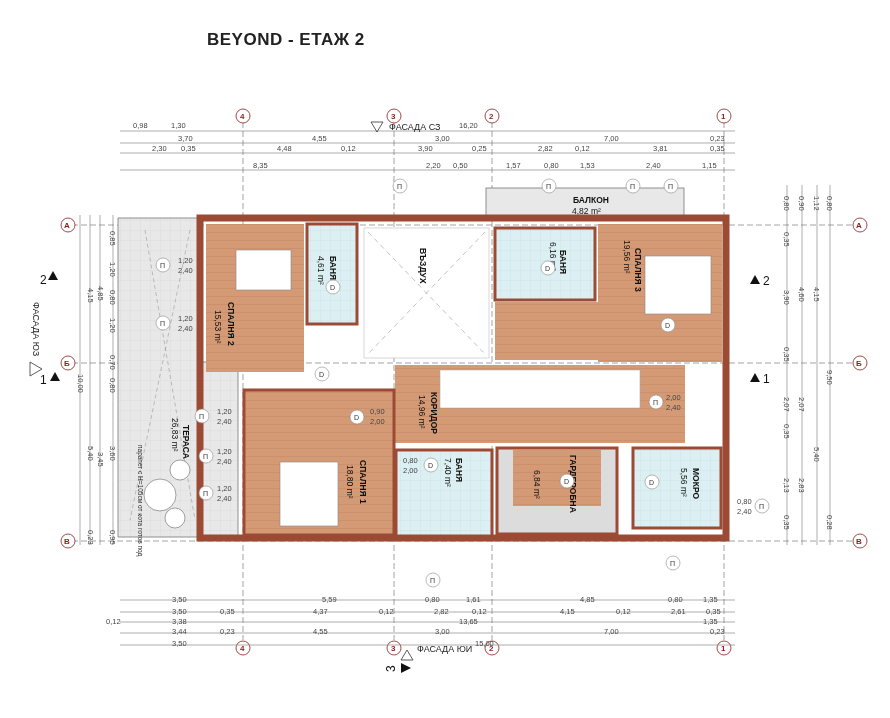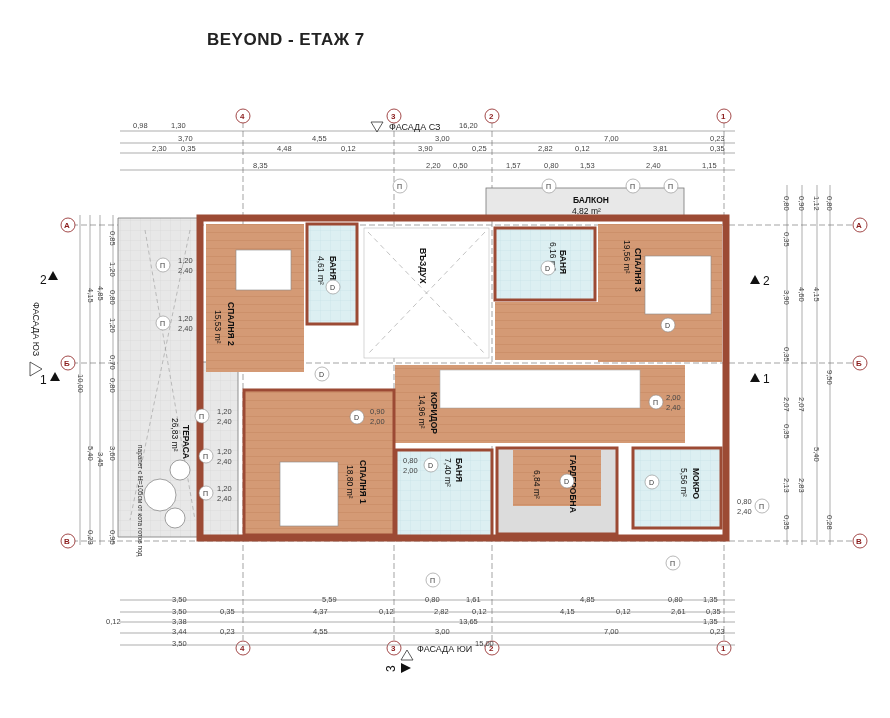--- a/index.html
+++ b/index.html
@@ -11,21 +11,21 @@
   .area{font-size:8.5px;fill:#111;font-family:"Liberation Sans",sans-serif;}
   .axislbl{font-size:8px;fill:#8b1c1c;font-weight:bold;font-family:"Liberation Sans",sans-serif;}
   .fac{font-size:9px;fill:#222;font-family:"Liberation Sans",sans-serif;}
   .sec{font-size:12px;fill:#111;font-family:"Liberation Sans",sans-serif;}
   .tag{font-size:6.5px;fill:#222;font-family:"Liberation Sans",sans-serif;}
   .op{font-size:7px;fill:#333;font-family:"Liberation Sans",sans-serif;}
 </style>
 </head>
 <body>
 
-<div class="title">BEYOND - ЕТАЖ 7</div>
+<div class="title">BEYOND - ЕТАЖ 2</div>
 
 <svg width="890" height="718" viewBox="0 0 890 718">
   <defs>
     <pattern id="wood" width="8" height="8" patternUnits="userSpaceOnUse" patternTransform="rotate(90)">
       <rect width="8" height="8" fill="#d49a75"></rect>
       <line x1="0" y1="0" x2="0" y2="8" stroke="#c4865f" stroke-width="1"></line>
     </pattern>
     <pattern id="tile" width="10" height="10" patternUnits="userSpaceOnUse">
       <rect width="10" height="10" fill="#dceff2"></rect>
       <path d="M10 0 L0 0 0 10" fill="none" stroke="#c3dde3" stroke-width="0.6"></path>

